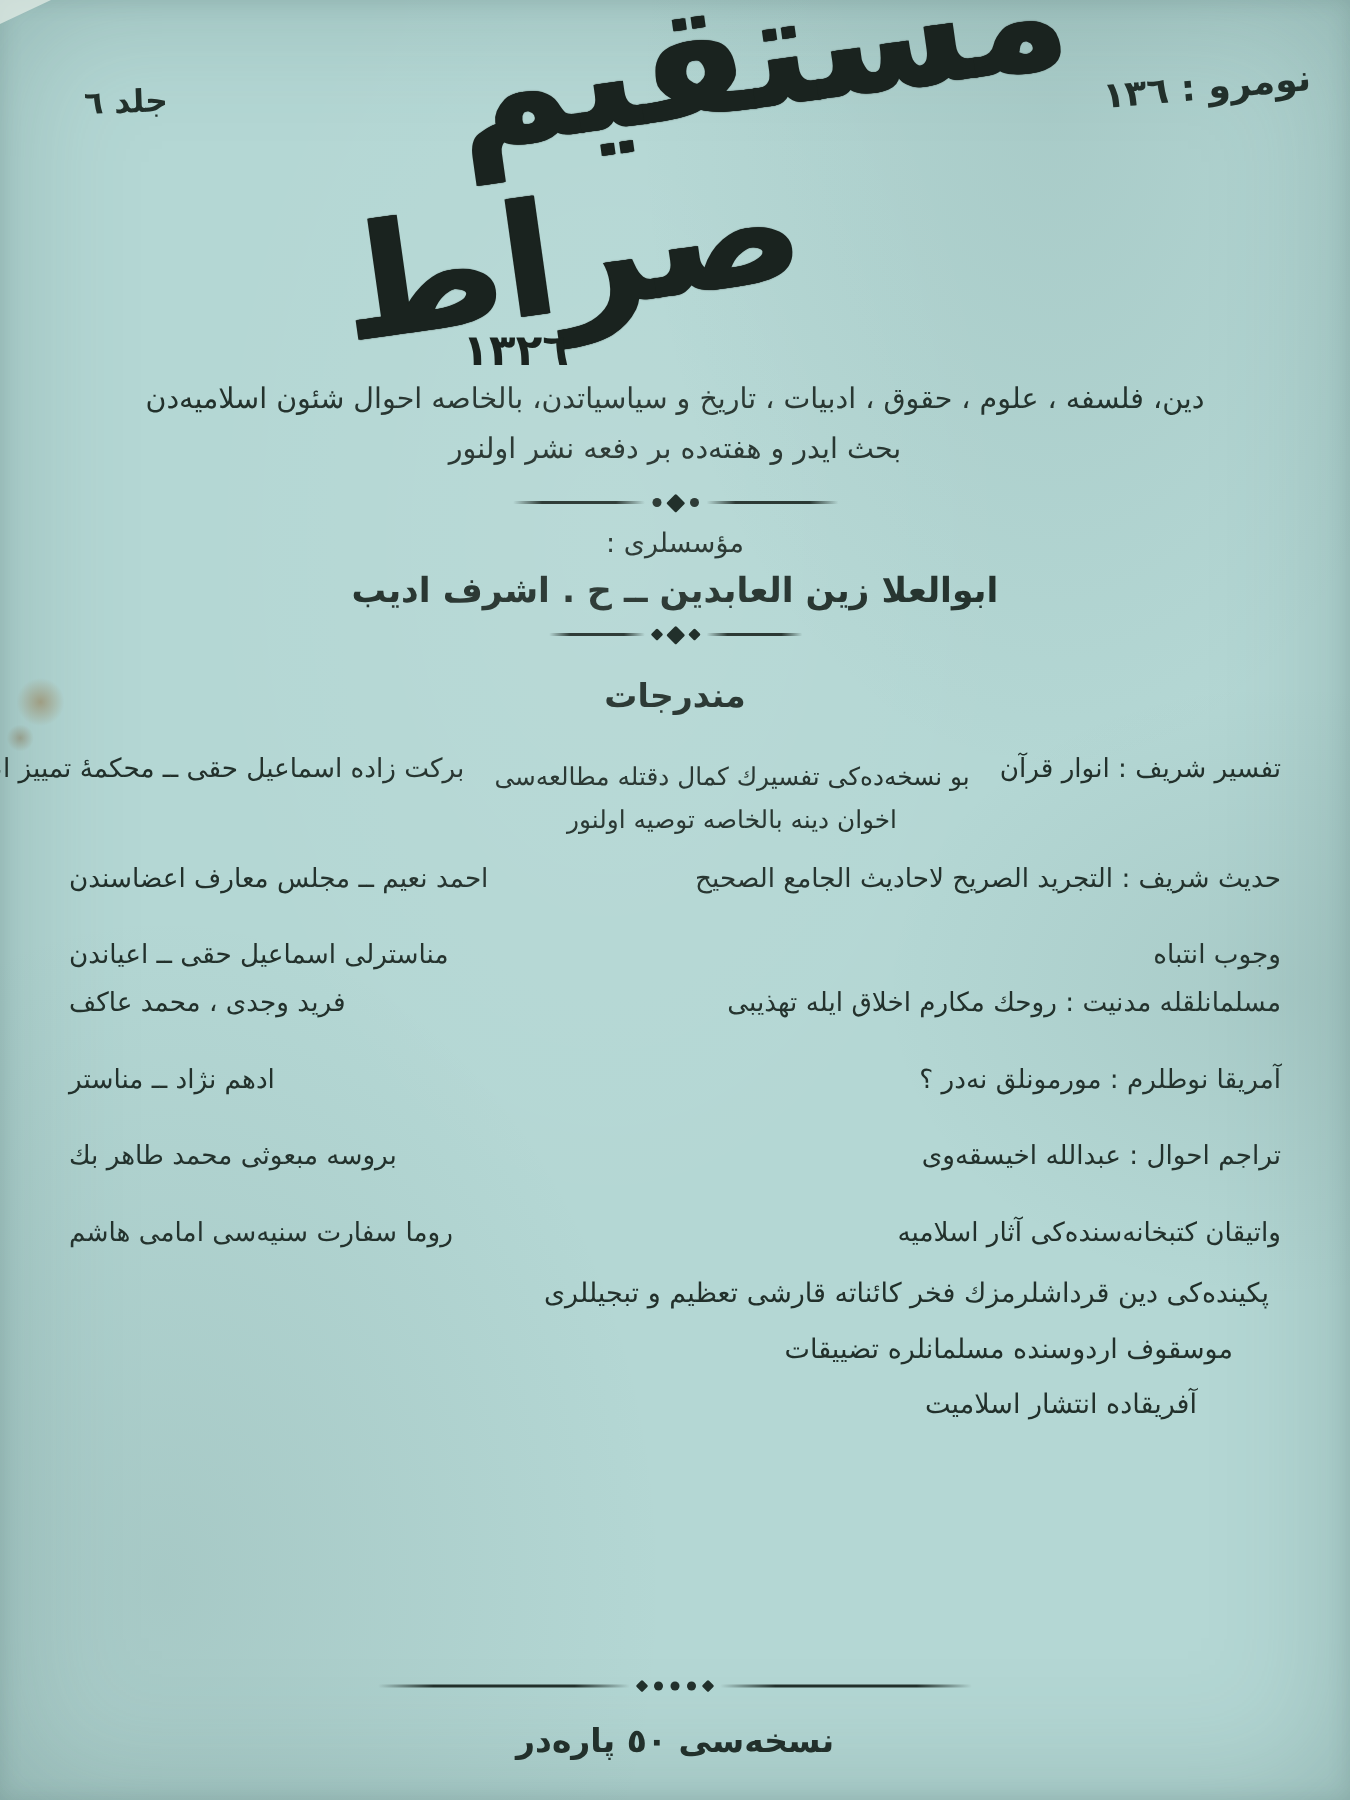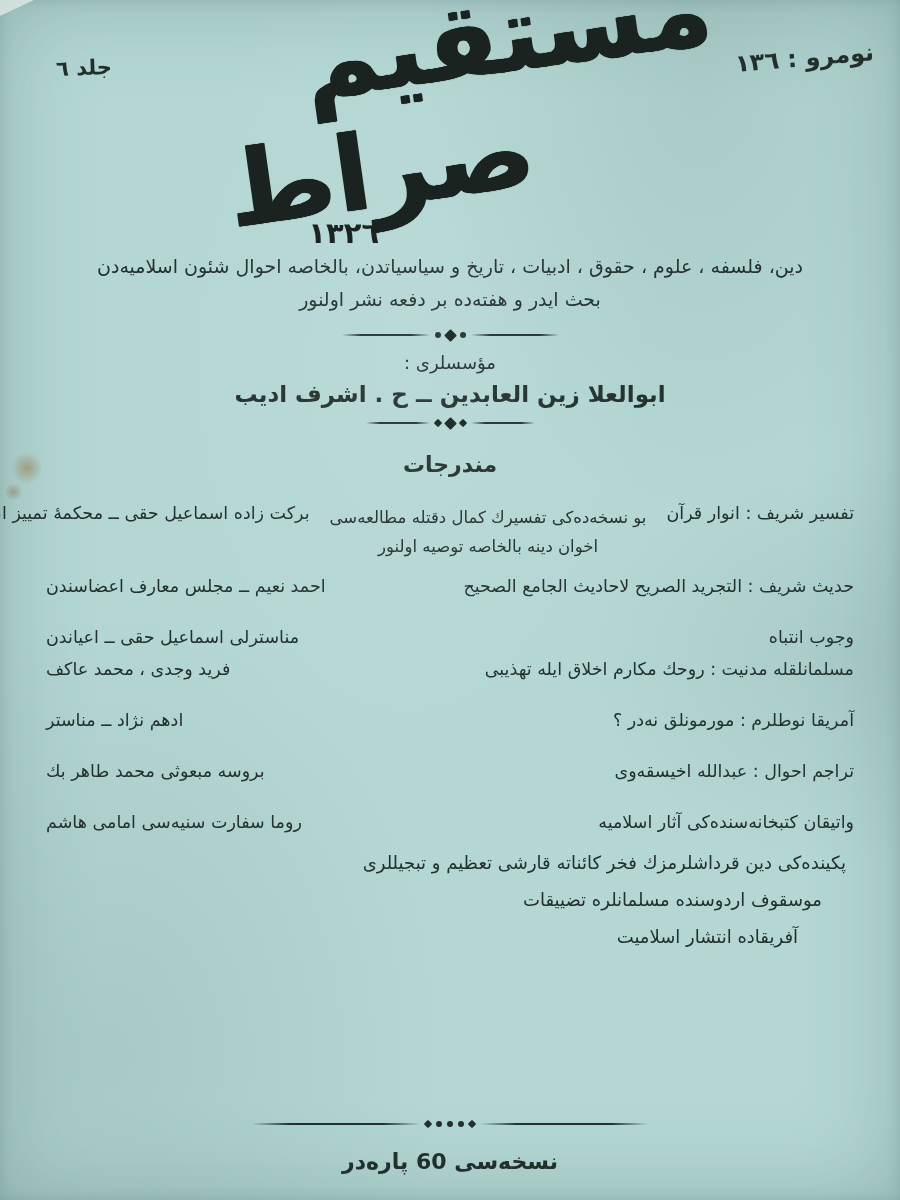--- a/index.html
+++ b/index.html
@@ -215,15 +215,15 @@
   <div class="footer">
     <div class="ornament orn-3">
       <div class="orn-line"></div>
       <div class="orn-diamond sm"></div>
       <div class="orn-bead"></div>
       <div class="orn-bead"></div>
       <div class="orn-bead"></div>
       <div class="orn-diamond sm"></div>
       <div class="orn-line"></div>
     </div>
-    <div class="price">نسخه‌سى 60 پاره‌در</div>
+    <div class="price">نسخه‌سى ٥٠ پاره‌در</div>
   </div>
 </div>
 
 </body></html>

